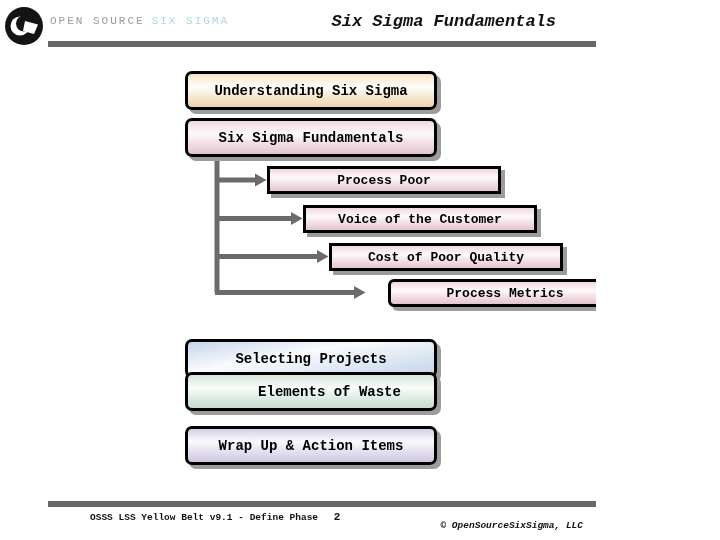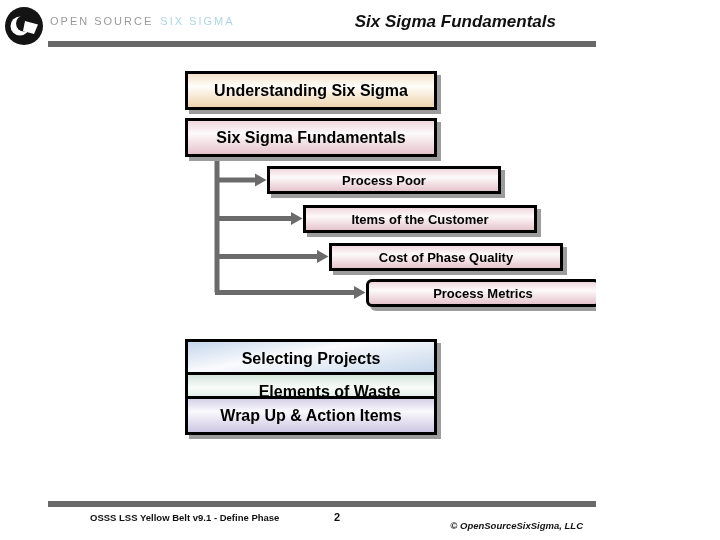--- a/index.html
+++ b/index.html
@@ -1,21 +1,21 @@
 <!DOCTYPE html>
 <html><head>
 <meta charset="utf-8">
 <style>
   html, body { margin: 0; padding: 0; background: #ffffff; }
   .slide {
     position: relative;
     width: 596px;
     height: 540px;
     background: #ffffff;
-    font-family: Liberation Sans, sans-serif;
+    font-family: Liberation Mono, monospace;
     overflow: hidden;
   }
 
   
   .logo-mark { position: absolute; left: 4px; top: 6px; width: 40px; height: 40px; }
   .logo-text {
     position: absolute; left: 50px; top: 15px;
     font-size: 11px; letter-spacing: 2px; font-weight: 400;
     display: flex; gap: 7px; white-space: nowrap;
   }
@@ -34,38 +34,38 @@
   .rule-bar.bottom { top: 501px; }
 
   
   .box {
     position: absolute; box-sizing: border-box;
     border: 3px solid #000000;
     box-shadow: 4px 4px 0 #9c9c9c;
     display: flex; align-items: center; justify-content: center;
     font-weight: bold; color: #000000; white-space: nowrap;
   }
-  .box.l0 { width: 252px; height: 39px; font-size: 16px; left: 185px; }
+  .box.l0 { width: 252px; height: 39px; font-size: 14px; left: 185px; border-radius: 7px; }
   .box.l1 { width: 234px; height: 28px; font-size: 13px; }
 
   .v-tan    { background: linear-gradient(180deg, #f5e3cb 0%, #fffdf9 38%, #eed3ad 100%); }
   .v-pink   { background: linear-gradient(180deg, #efd8de 0%, #fdf9fa 38%, #e5c4cc 100%); }
   .v-blue   { background: linear-gradient(170deg, #c6d6ec 0%, #f9fbfd 40%, #c3d4ea 100%); margin-top: 12px; }
   .v-green  { background: linear-gradient(180deg, #d3e4da 0%, #f9fcfa 38%, #c5dccf 100%); }
   .v-purple { background: linear-gradient(180deg, #d5d0e8 0%, #faf9fc 38%, #cdc6e2 100%); }
 
   .pos-1 { top: 71px; }
   .pos-2 { top: 118px; }
   .pos-3 { left: 267px; top: 166px; }
   .pos-4 { left: 303px; top: 205px; }
   .pos-5 { left: 329px; top: 243px; }
-  .pos-6 { left: 366px; top: 279px; border-radius: 6px; }
+  .pos-6 { left: 388px; top: 279px; border-radius: 6px; }
   .pos-7 { top: 327px; }
   .pos-8 { top: 372px; padding-left: 37px; }
-  .pos-9 { top: 396px; }
+  .pos-9 { top: 426px; }
 
   .connectors { position: absolute; left: 0; top: 0; width: 720px; height: 540px; }
 
   
   .footer-left {
     position: absolute; left: 62px; top: 512px;
     font-size: 9.5px; font-weight: bold; color: #111111; white-space: nowrap; margin-left: 28px;
   }
   .footer-page {
     position: absolute; left: 320px; top: 511px; width: 34px;
@@ -110,24 +110,24 @@
   <div class="box l0 v-tan pos-1">
       <span>Understanding Six Sigma</span>
     </div>
   <div class="box l0 v-pink pos-2">
       <span>Six Sigma Fundamentals</span>
     </div>
   <div class="box l1 v-pink pos-3">
       <span>Process Poor</span>
     </div>
   <div class="box l1 v-pink pos-4">
-      <span>Items of the Customer</span>
+      <span>Voice of the Customer</span>
     </div>
   <div class="box l1 v-pink pos-5">
-      <span>Cost of Phase Quality</span>
+      <span>Cost of Poor Quality</span>
     </div>
   <div class="box l1 v-pink pos-6">
       <span>Process Metrics</span>
     </div>
   <div class="box l0 v-blue pos-7">
       <span>Selecting Projects</span>
     </div>
   <div class="box l0 v-green pos-8">
       <span>Elements of Waste</span>
     </div>

